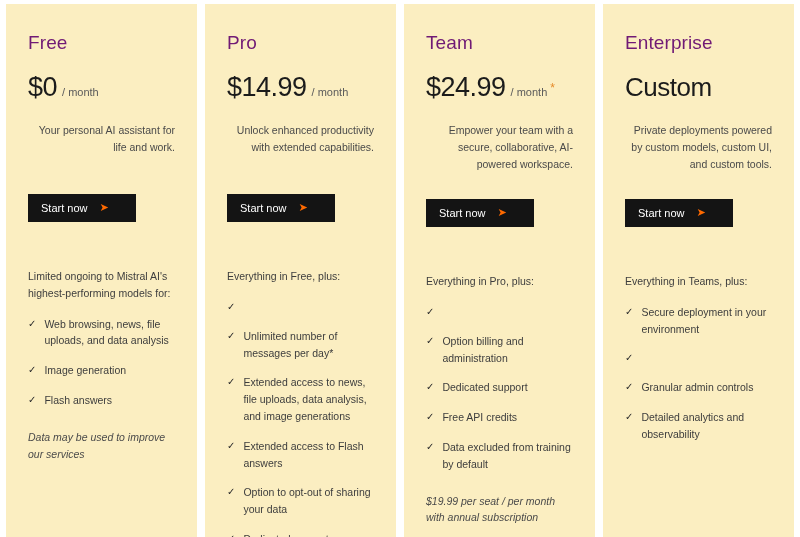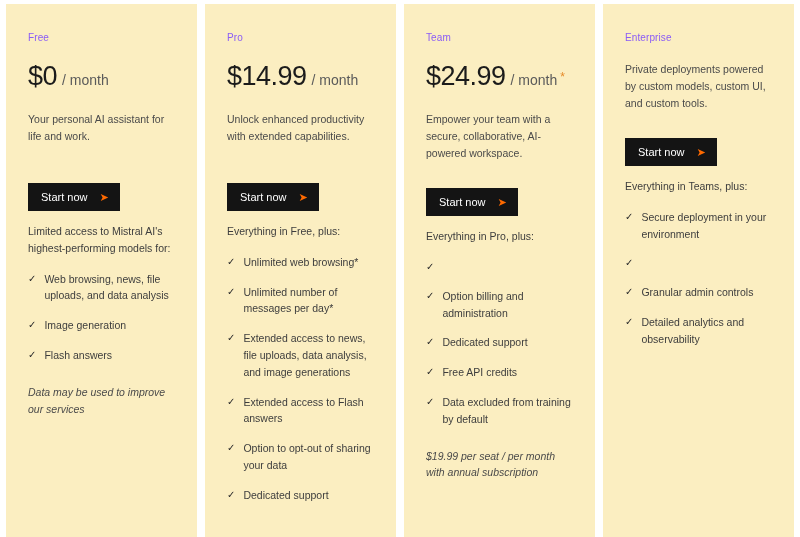--- a/index.html
+++ b/index.html
@@ -23,71 +23,71 @@
   }
   .plan-card {
     background: #fbeec1;
     flex: 1 1 0;
     padding: 28px 22px 10px 22px;
     box-sizing: border-box;
     position: relative;
     overflow: hidden;
   }
   .plan-name {
-    font-size: 10px;
-    color: #8b5cf6;
+    font-size: 19px;
+    color: #701a75;
     margin-bottom: 18px;
     letter-spacing: 0.1px;
   }
   .price-row {
     display: flex;
     align-items: baseline;
     margin-bottom: 18px;
     min-height: 32px;
   }
   .price-amount {
     font-size: 27px;
     color: #1b1b1b;
     letter-spacing: -0.5px;
     font-weight: 400;
   }
   .price-amount.custom {
     font-size: 26px;
   }
   .price-period {
-    font-size: 14px;
+    font-size: 11px;
     color: #5a5a5a;
     margin-left: 5px;
   }
   .price-asterisk {
     color: #e58a2a;
     font-size: 12px;
     margin-left: 3px;
     position: relative;
     top: -4px;
   }
   .plan-desc {
     font-size: 10.5px;
     line-height: 1.62;
     color: #4a4a4a;
     margin-bottom: 26px;
     min-height: 46px;
+    text-align: right;
   }
   .start-btn {
     display: inline-flex;
-    align-items: center;
     gap: 12px;
     background: #141414;
     color: #ffffff;
     font-size: 11px;
-    padding: 8px 11px 8px 13px;
+    padding: 8px 27px 8px 13px;
     border: none;
     cursor: pointer;
     font-family: "Liberation Sans", sans-serif;
-    margin-bottom: 12px;
+    margin-bottom: 46px;
   }
   .start-btn .arrow {
     color: #ff6a00;
     font-size: 11px;
     line-height: 1;
   }
   .features-head {
     font-size: 10.5px;
     color: #3d3d3d;
     line-height: 1.6;
@@ -130,21 +130,21 @@
     <div class="plan-name">Free</div>
     <div class="price-row">
       <span class="price-amount">$0</span>
       <span class="price-period">/ month</span>
     </div>
     <div class="plan-desc">Your personal AI assistant for life and work.</div>
     <button class="start-btn">
       <span>Start now</span>
       <span class="arrow">➤</span>
     </button>
-    <div class="features-head">Limited access to Mistral AI's highest-performing models for:</div>
+    <div class="features-head">Limited ongoing to Mistral AI's highest-performing models for:</div>
     <ul class="features">
       <li>
         <span class="check">✓</span>
         <span>Web browsing, news, file uploads, and data analysis</span>
       </li>
       <li>
         <span class="check">✓</span>
         <span>Image generation</span>
       </li>
       <li>
@@ -163,21 +163,20 @@
     </div>
     <div class="plan-desc">Unlock enhanced productivity with extended capabilities.</div>
     <button class="start-btn">
       <span>Start now</span>
       <span class="arrow">➤</span>
     </button>
     <div class="features-head">Everything in Free, plus:</div>
     <ul class="features">
       <li>
         <span class="check">✓</span>
-        <span>Unlimited web browsing*</span>
       </li>
       <li>
         <span class="check">✓</span>
         <span>Unlimited number of messages per day*</span>
       </li>
       <li>
         <span class="check">✓</span>
         <span>Extended access to news, file uploads, data analysis, and image generations</span>
       </li>
       <li>
@@ -229,20 +228,24 @@
         <span class="check">✓</span>
         <span>Data excluded from training by default</span>
       </li>
     </ul>
     <div class="note">$19.99 per seat / per month with annual subscription</div>
     
   </div>
 
   <div class="plan-card">
     <div class="plan-name">Enterprise</div>
+    <div class="price-row">
+      <span class="price-amount custom">Custom</span>
+      <span class="price-period"></span>
+    </div>
     <div class="plan-desc">Private deployments powered by custom models, custom UI, and custom tools.</div>
     <button class="start-btn">
       <span>Start now</span>
       <span class="arrow">➤</span>
     </button>
     <div class="features-head">Everything in Teams, plus:</div>
     <ul class="features">
       <li>
         <span class="check">✓</span>
         <span>Secure deployment in your environment</span>

